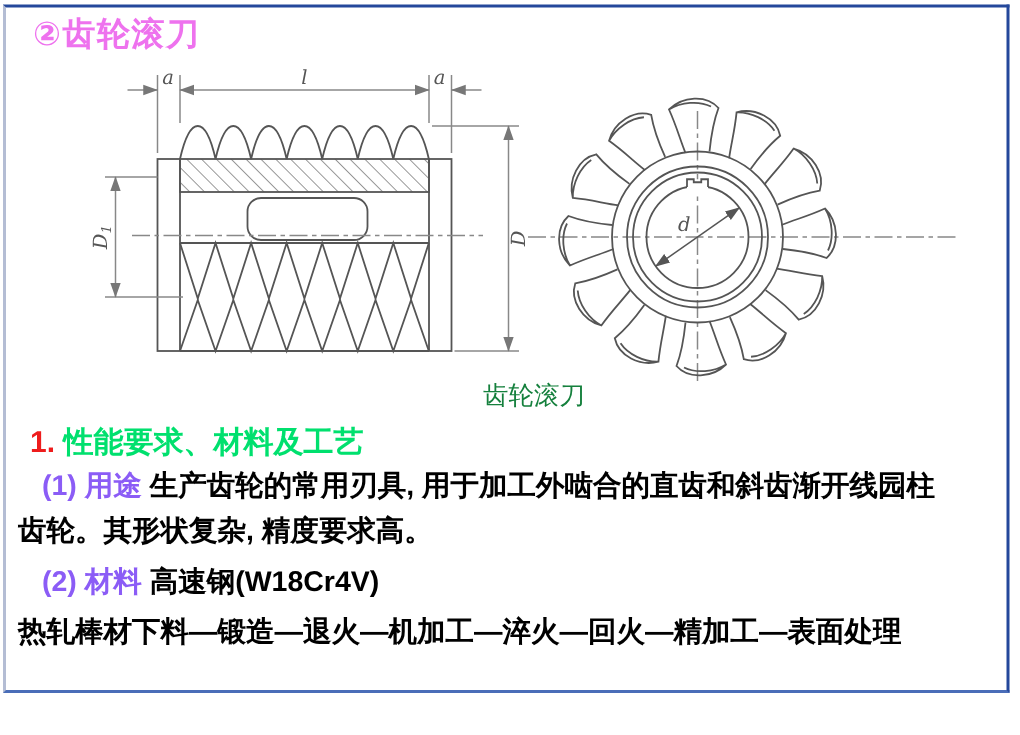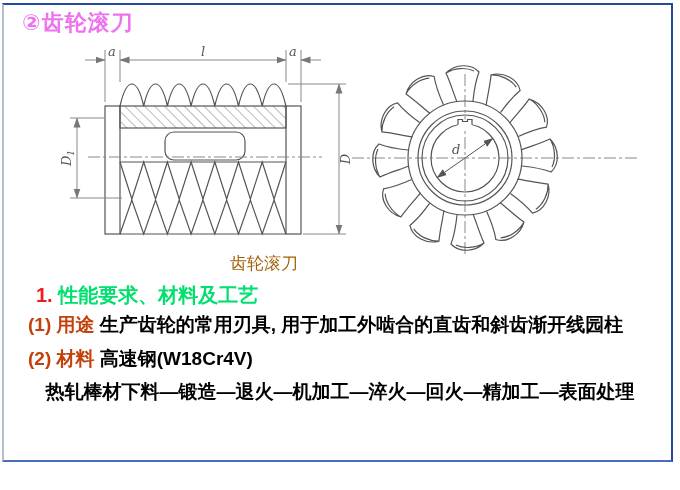--- a/index.html
+++ b/index.html
@@ -7,31 +7,31 @@
         font-family:"Liberation Sans","DejaVu Sans",sans-serif;}
   .frame{position:absolute;left:2px;top:3px;right:7px;bottom:5px;
          border-top:2px solid #24489b;border-right:2px solid #24489b;
          border-bottom:2px solid #4a6db8;border-left:2px solid #b4bdd4;
          pointer-events:none;z-index:3;}
   .title{position:absolute;left:22px;top:8px;margin:0;font-size:22px;font-weight:bold;
          color:#ee72ee;letter-spacing:1px;z-index:2;}
   .figure-area{position:absolute;left:0;top:40px;width:680px;height:240px;z-index:1;}
   .svg-left{position:absolute;left:50px;top:2px;}
   .svg-right{position:absolute;left:352px;top:15px;}
-  .caption{position:absolute;left:230px;top:212px;width:160px;text-align:left;
-           font-size:17px;color:#a16207;}
+  .caption{position:absolute;left:230px;top:212px;width:160px;text-align:right;
+           font-size:17px;color:#15803d;}
   .content{position:absolute;left:0;top:280px;width:680px;z-index:2;line-height:30px;}
   .content p{margin:0;padding:0 12px;font-size:19px;font-weight:bold;color:#000;}
-  p.heading{padding-left:36px;font-size:20px;}
+  p.heading{padding-left:20px;font-size:20px;}
   .num{color:#ee1c1c;}
   .green{color:#00e06e;}
-  .magenta{color:#c2410c;}
+  .magenta{color:#8b5cf6;}
   p.para{text-indent:16px;}
   p.m-mat{margin-top:4px;}
-  p.m-route{margin-top:3px;text-indent:0;text-align:center;}
+  p.m-route{margin-top:3px;text-indent:0;}
   .wm-cn{position:absolute;right:8px;bottom:18px;font-size:30px;font-weight:bold;
          color:#c8c8c8;opacity:.8;letter-spacing:1px;z-index:1;}
   .wm-en{position:absolute;right:10px;bottom:4px;font-size:15px;font-style:italic;
          color:#bdbdbd;letter-spacing:1px;z-index:1;font-family:"Liberation Serif","DejaVu Serif",serif;}
   .dimtext{font-family:"DejaVu Serif","Liberation Serif",serif;font-style:italic;
            font-size:13px;fill:#555;}
 </style>
 </head>
 <body>
 
@@ -135,21 +135,21 @@
         <text class="dimtext" x="-13" y="-4">d</text>
       </g>
     </svg>
 
     <div class="caption">齿轮滚刀</div>
   </div>
 
   <div class="content">
     <p class="heading"><span class="num">1.</span> <span class="green">性能要求、材料及工艺</span></p>
 
-    <p class="para"><span class="magenta">(1) 用途</span>  <span>生产齿轮的常用刃具, 用于加工外啮合的直齿和斜齿渐开线园柱</span><br></p>
+    <p class="para"><span class="magenta">(1) 用途</span>  <span>生产齿轮的常用刃具, 用于加工外啮合的直齿和斜齿渐开线园柱</span><br><span>齿轮。其形状复杂, 精度要求高。</span></p>
 
     <p class="para m-mat"><span class="magenta">(2) 材料</span>  <span>高速钢(W18Cr4V)</span></p>
 
 
     <p class="m-route">热轧棒材下料—锻造—退火—机加工—淬火—回火—精加工—表面处理</p>
   </div>
 
 </div>
 
 </body></html>

